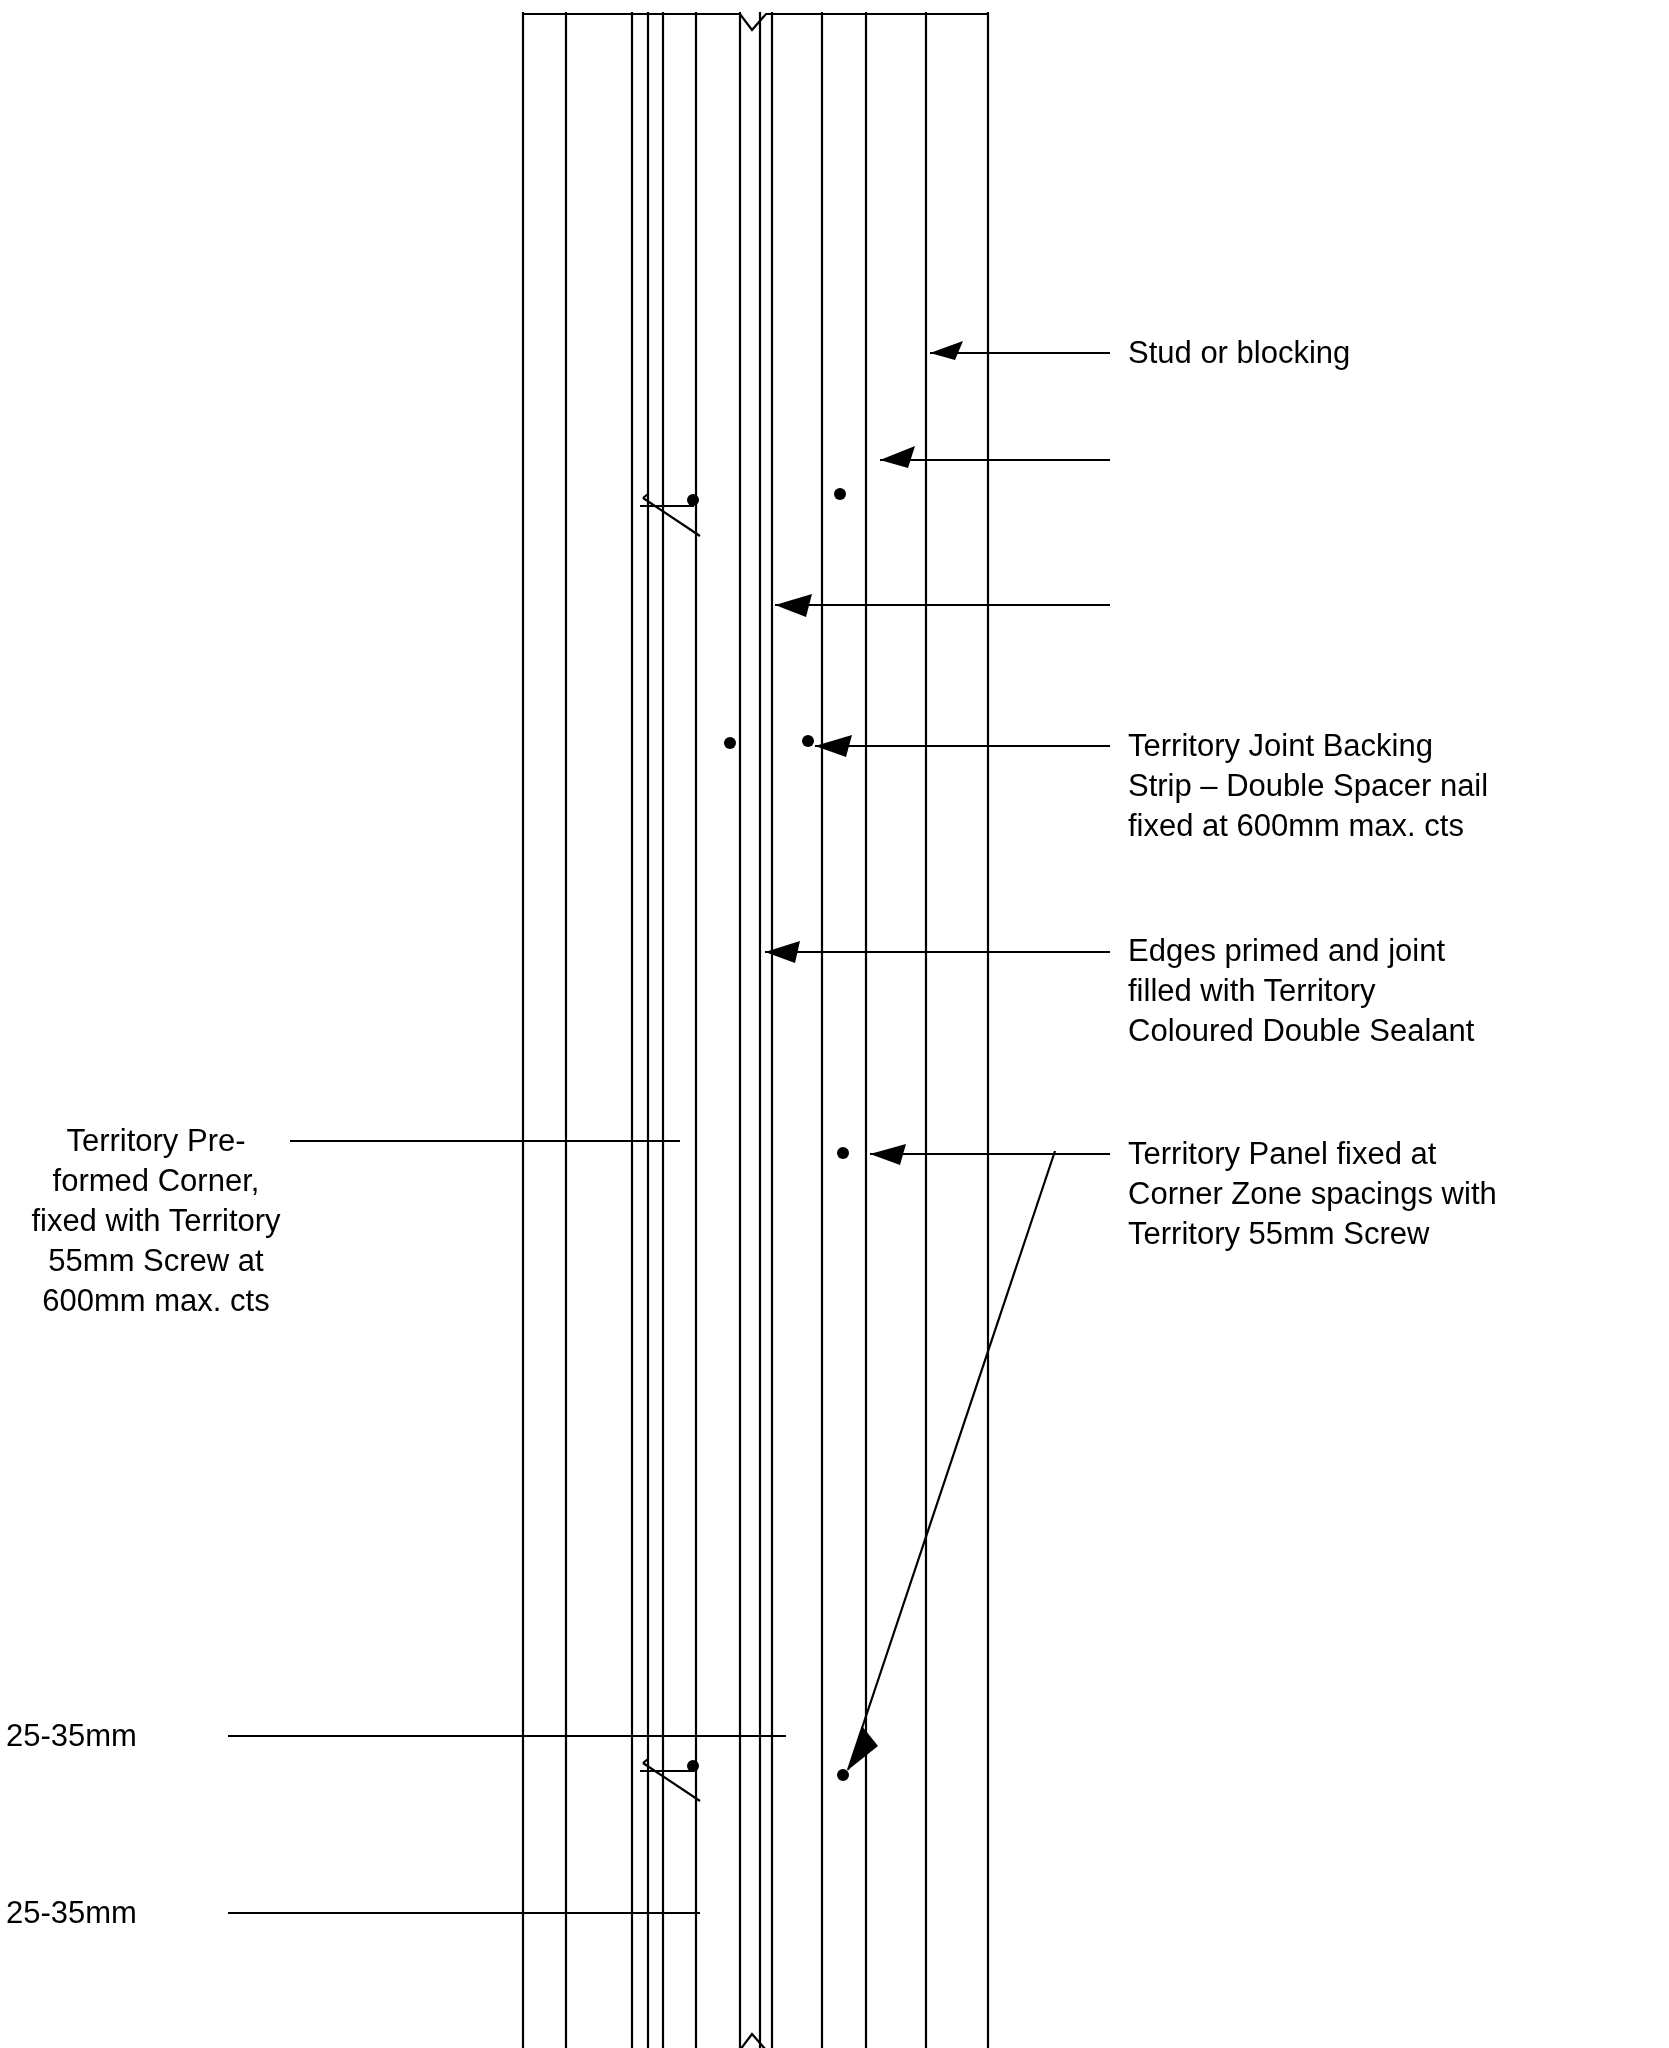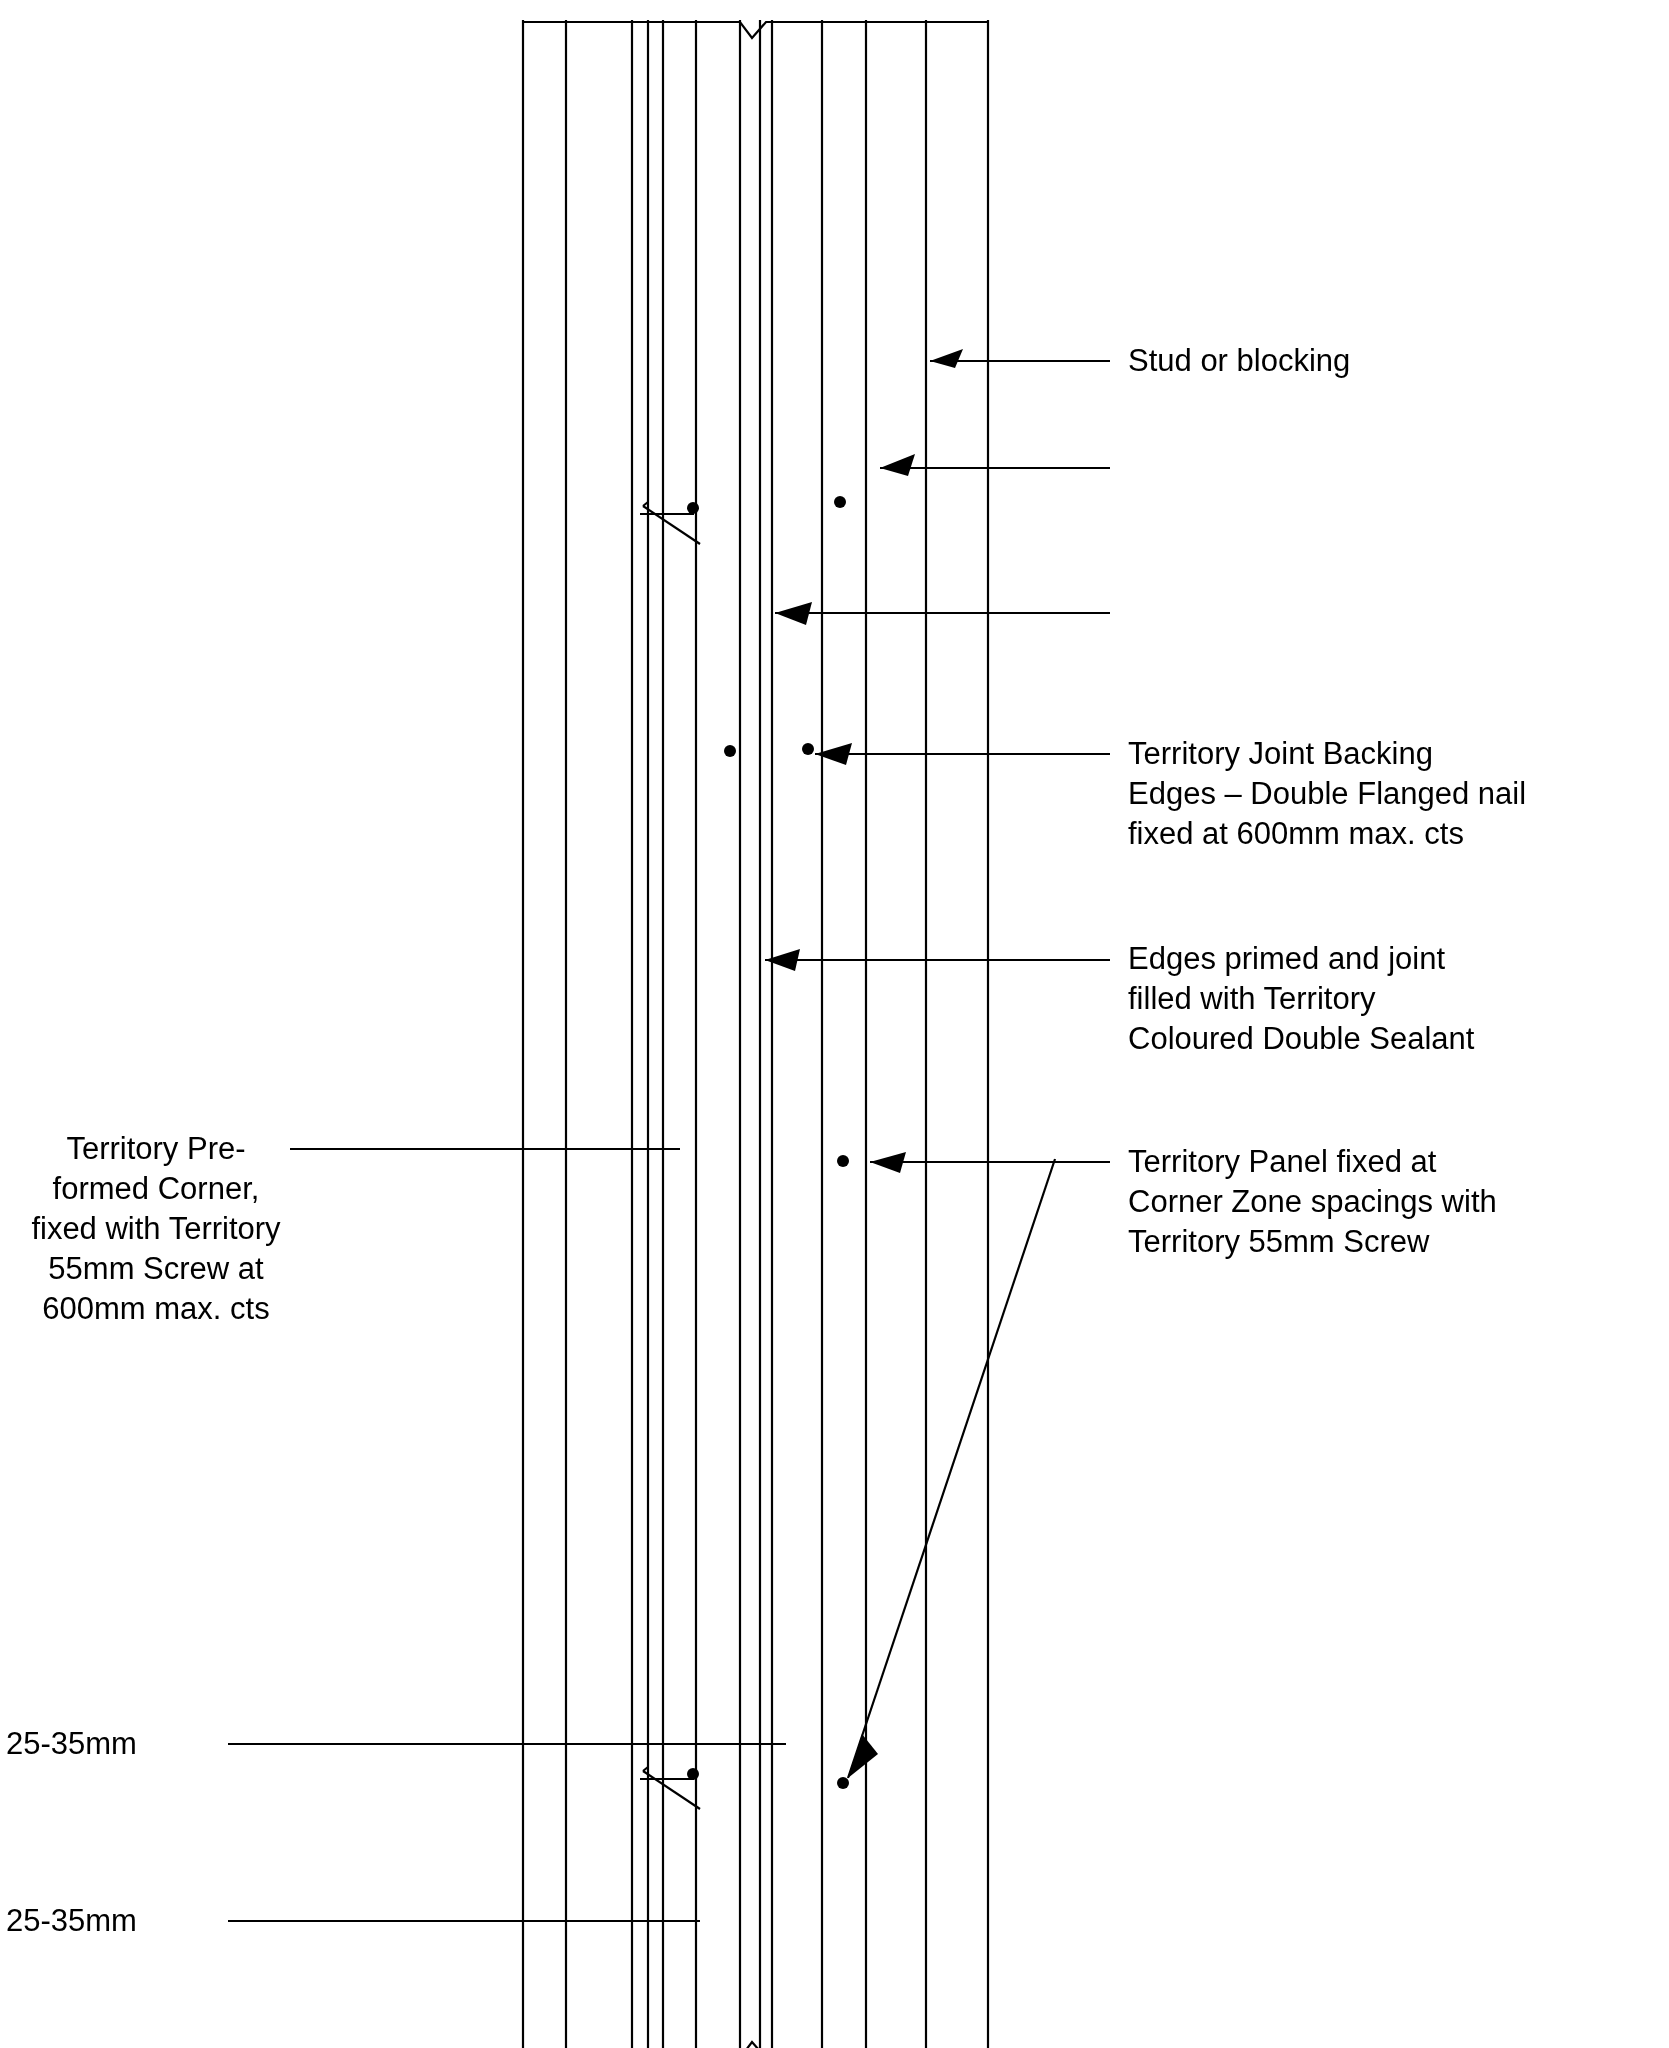--- a/index.html
+++ b/index.html
@@ -11,21 +11,21 @@
     width: 1669px;
     height: 2048px;
     position: relative;
     font-family: "Liberation Sans", sans-serif;
     color: #000000;
     overflow: hidden;
   }
   #diagram-root {
     position: absolute;
     left: 0;
-    top: 16px;
+    top: 8px;
     width: 1669px;
     height: 1744px;
   }
   svg.drawing {
     position: absolute;
     left: 0;
     top: 0;
     width: 1669px;
     height: 2048px;
   }
@@ -109,21 +109,21 @@
       <line x1="228" y1="1905" x2="700" y2="1905"></line>
 
     </g>
   </svg>
 
   <div class="label label-right" style="left:1128px; top:325px;">Stud or blocking</div>
 
 
 
   <div class="label label-right" style="left:1128px; top:718px;">Territory Joint Backing
-Edges – Double Flanged nail
+Strip – Double Spacer nail
 fixed at 600mm max. cts</div>
 
   <div class="label label-right" style="left:1128px; top:923px;">Edges primed and joint
 filled with Territory
 Coloured Double Sealant</div>
 
   <div class="label label-right" style="left:1128px; top:1126px;">Territory Panel fixed at
 Corner Zone spacings with
 Territory 55mm Screw</div>
 

